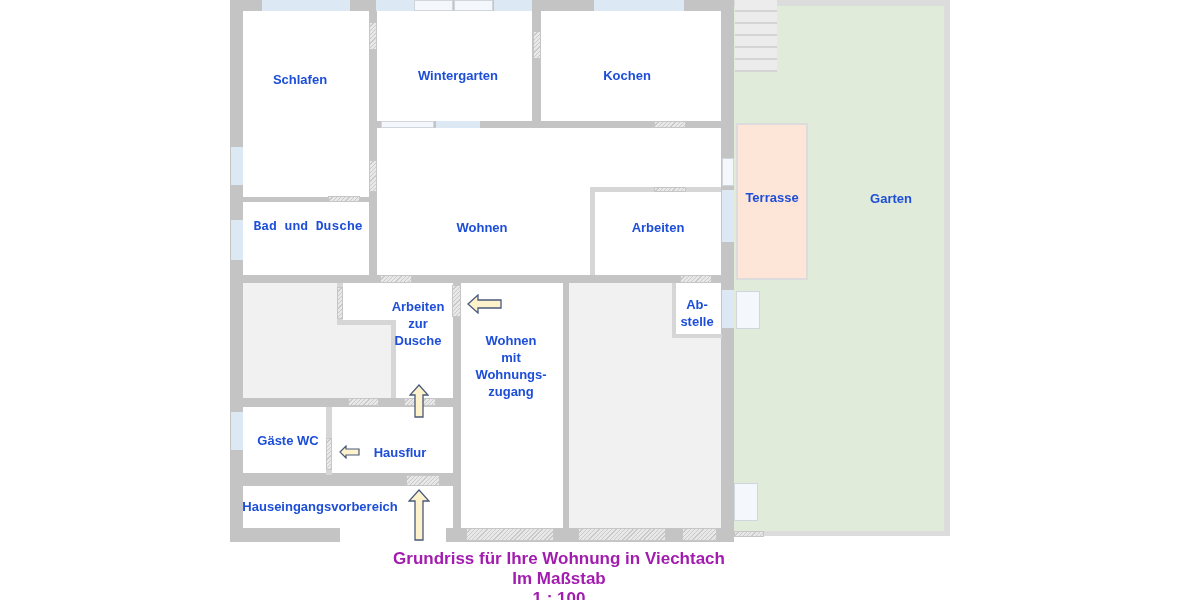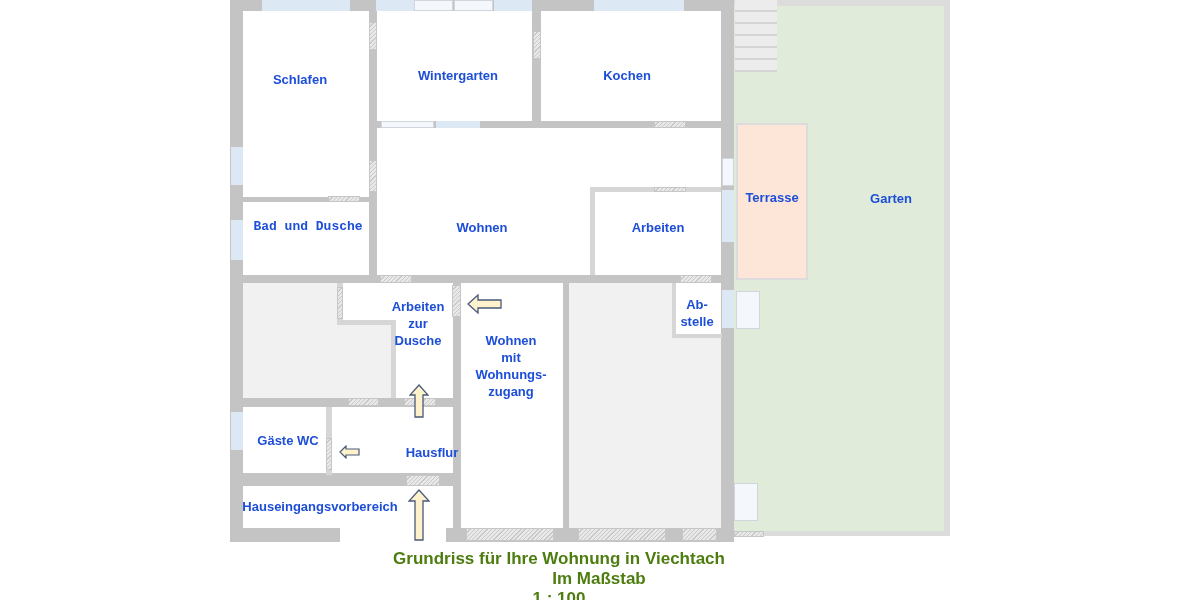--- a/index.html
+++ b/index.html
@@ -9,21 +9,21 @@
   .iwall { background:#d6d6d6; }
   .room { background:#ffffff; }
   .grey { background:#f1f1f1; }
   .win { background:#dce9f5; }
   .winw { background:#f4f7fb; border:1px solid #d0d6dc; }
   .door { background: repeating-linear-gradient(135deg,#e8e8e8 0 2px,#c9c9c9 2px 3px); border:1px solid #c6c6c6; }
   .label { position:absolute; font-weight:bold; font-size:13px; color:#1d4ed8; text-align:center; line-height:17px; white-space:nowrap; transform:translate(-50%,-50%); }
   .garden { background:#e0ebd9; }
   .terrace { background:#fde5d8; border:2px solid #dcdcdc; }
   .stair { background:#ececec; border-bottom:2px solid #d4d4d4; }
-  .title { position:absolute; left:559px; transform:translateX(-50%); font-weight:bold; font-size:17px; color:#4d7c0f; text-align:left; line-height:20px; white-space:nowrap; font-family:"Liberation Sans", sans-serif; }
+  .title { position:absolute; left:559px; transform:translateX(-50%); font-weight:bold; font-size:17px; color:#a21caf; text-align:left; line-height:20px; white-space:nowrap; font-family:"Liberation Sans", sans-serif; }
   svg { display:block; }
 </style>
 </head>
 <body>
 
 <div>
 
   <div class="abs wall" style="left:230px;top:0;width:504px;height:542px;"></div>
 
   <div class="abs" style="left:734px;top:0;width:216px;height:536px;background:#dcdcdc;"></div>
@@ -132,19 +132,19 @@
     <div>Wohnen</div>
     <div>mit</div>
     <div>Wohnungs-</div>
     <div>zugang</div>
   </div>
   <div class="label" style="left:697px;top:313px;">
     <div>Ab-</div>
     <div>stelle</div>
   </div>
   <span class="label" style="left:288px;top:440px;">Gäste WC</span>
-  <span class="label" style="left:432px;top:452px;">Hausflur</span>
+  <span class="label" style="left:400px;top:452px;">Hausflur</span>
   <span class="label" style="left:320px;top:506px;">Hauseingangsvorbereich</span>
 
   <div class="title" style="top:549px;">Grundriss für Ihre Wohnung in Viechtach</div>
-  <div class="title" style="top:569px;margin-left:40px;">Im Maßstab</div>
+  <div class="title" style="top:569px;">Im Maßstab</div>
   <div class="title" style="top:589px;">1 : 100</div>
 </div>
 
 </body></html>

